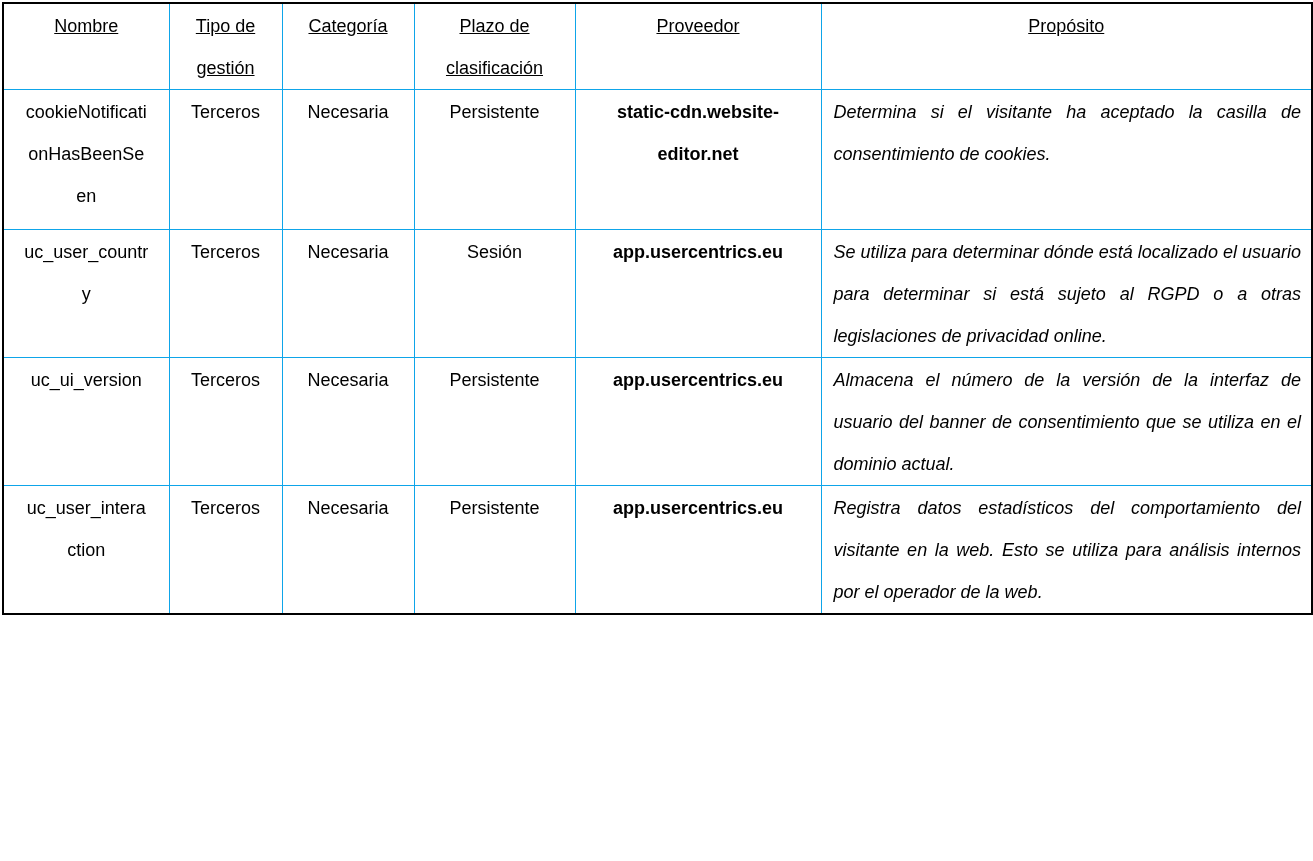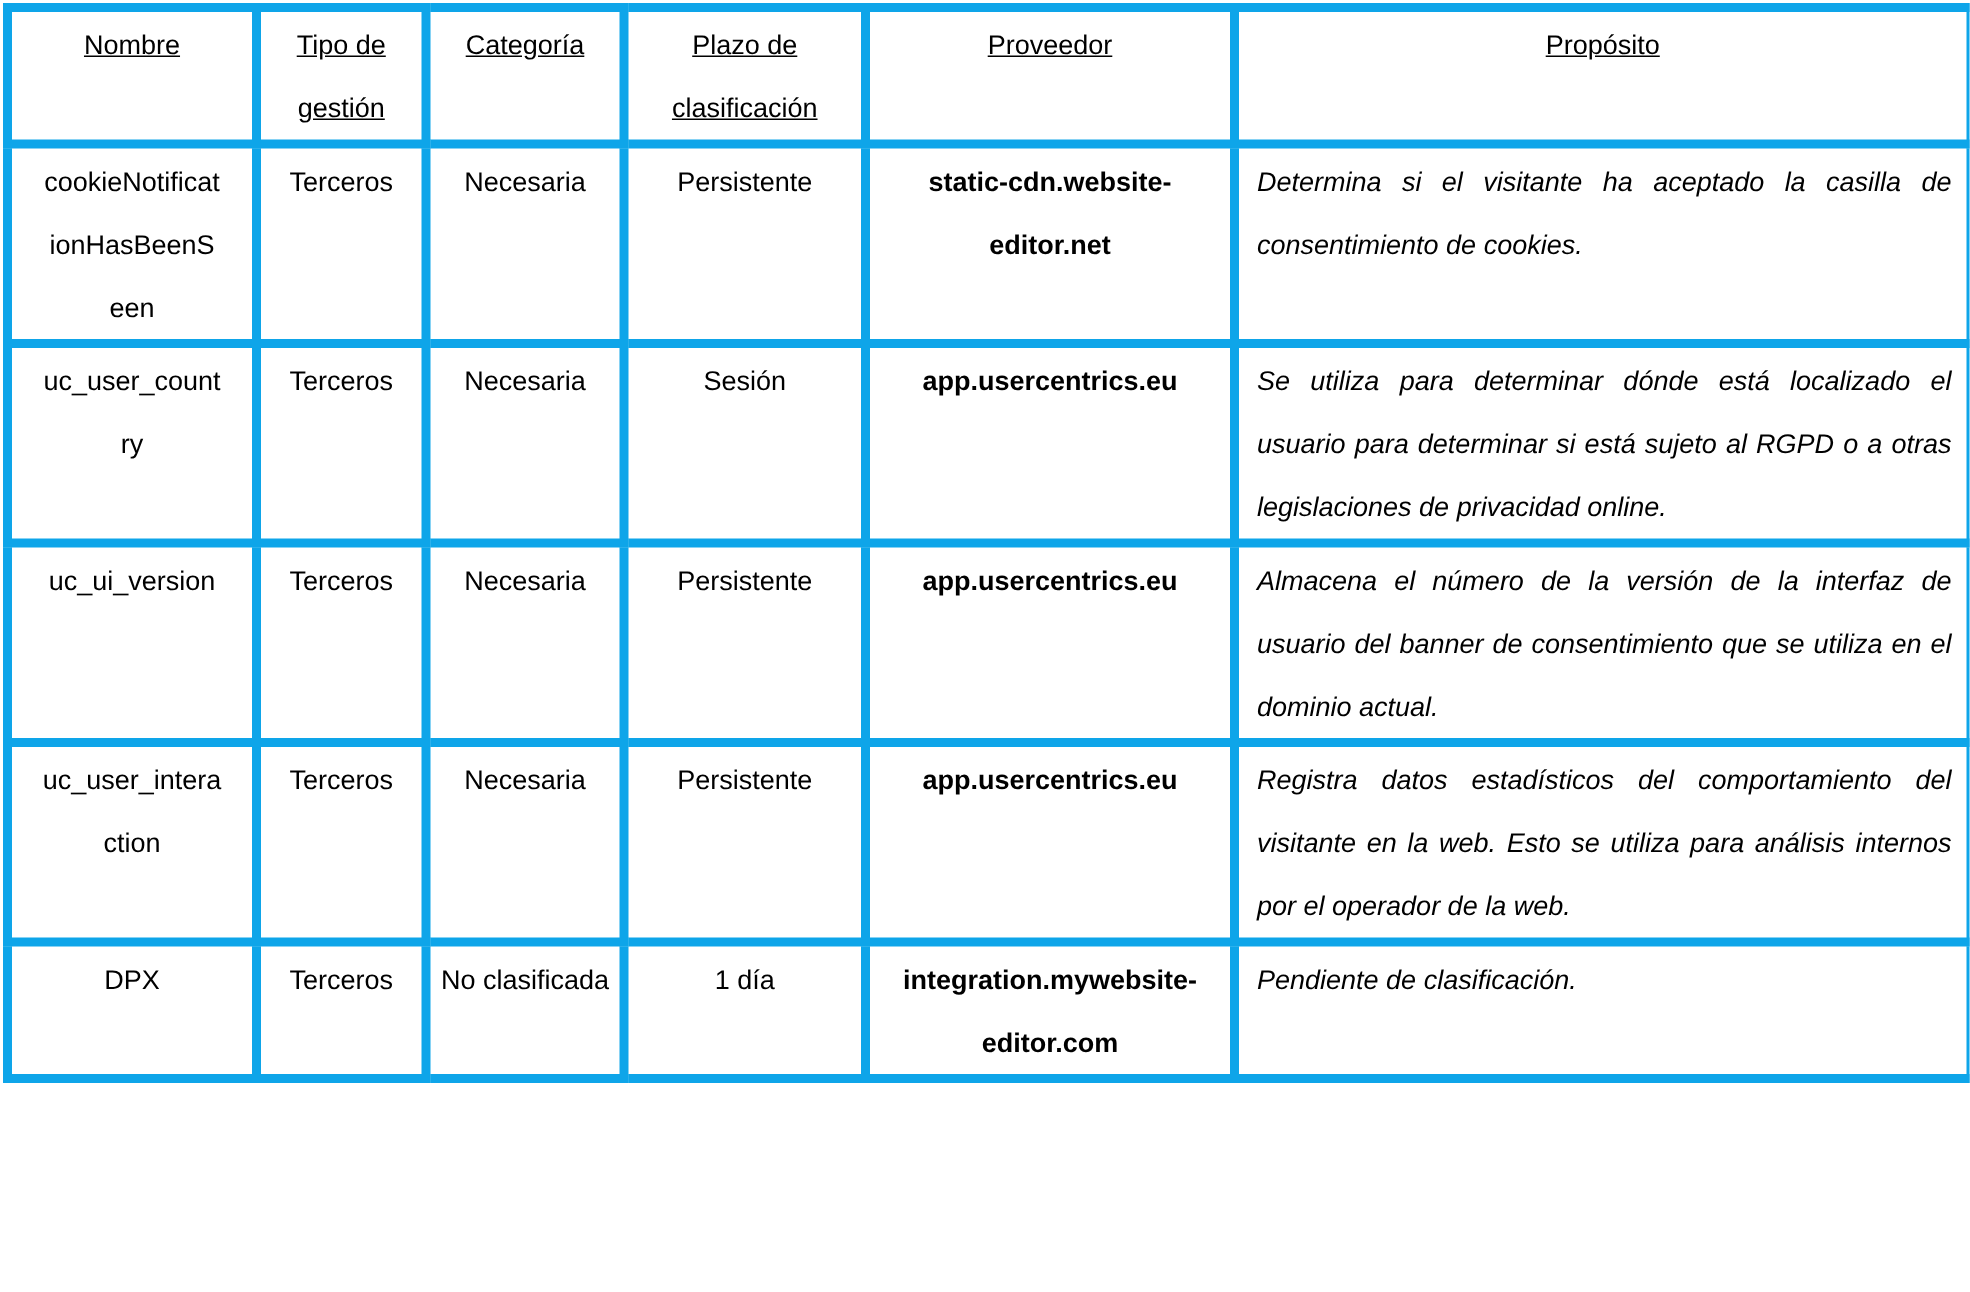--- a/index.html
+++ b/index.html
@@ -17,32 +17,32 @@
     border-collapse: collapse;
     table-layout: fixed;
     width: 1309px;
     margin: 2px 0 0 2px;
     border: 2px solid #000000;
     font-size: 18px;
     line-height: 42px;
   }
   .cookie-table th,
   .cookie-table td {
-    border: 6px solid #0ea5e9;
+    border: 1px solid #0ea5e9;
     vertical-align: top;
     padding: 1px 6px 0 6px;
     text-align: center;
     font-weight: normal;
     overflow: hidden;
   }
   .cookie-table th .u {
     text-decoration: underline;
   }
   td.c-name {
-    padding: 1px 20px 0 20px;
+    padding: 1px 20px 12px 20px;
     overflow-wrap: anywhere;
   }
   td.c-prov {
     overflow-wrap: break-word;
     font-weight: bold;
   }
   td.c-purpose {
     text-align: justify;
     padding: 1px 10px 0 12px;
     font-style: italic;
@@ -96,22 +96,14 @@
       <td class="c-purpose">Almacena el número de la versión de la interfaz de usuario del banner de consentimiento que se utiliza en el dominio actual.</td>
     </tr>
     <tr>
       <td class="c-name">uc_user_interaction</td>
       <td>Terceros</td>
       <td>Necesaria</td>
       <td>Persistente</td>
       <td class="c-prov">app.usercentrics.eu</td>
       <td class="c-purpose">Registra datos estadísticos del comportamiento del visitante en la web. Esto se utiliza para análisis internos por el operador de la web.</td>
     </tr>
-    <tr>
-      <td class="c-name">DPX</td>
-      <td>Terceros</td>
-      <td>No clasificada</td>
-      <td>1 día</td>
-      <td class="c-prov">integration.mywebsite-editor.com</td>
-      <td class="c-purpose">Pendiente de clasificación.</td>
-    </tr>
   </tbody>
 </table>
 
 </body></html>

